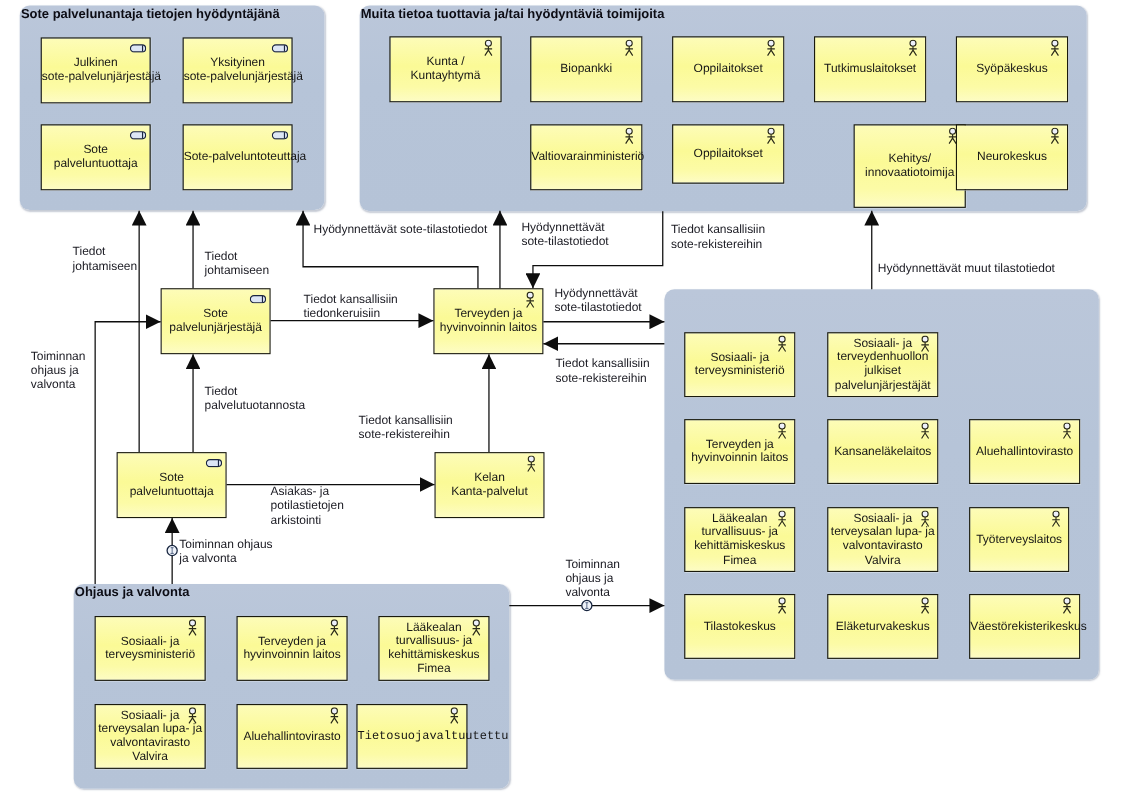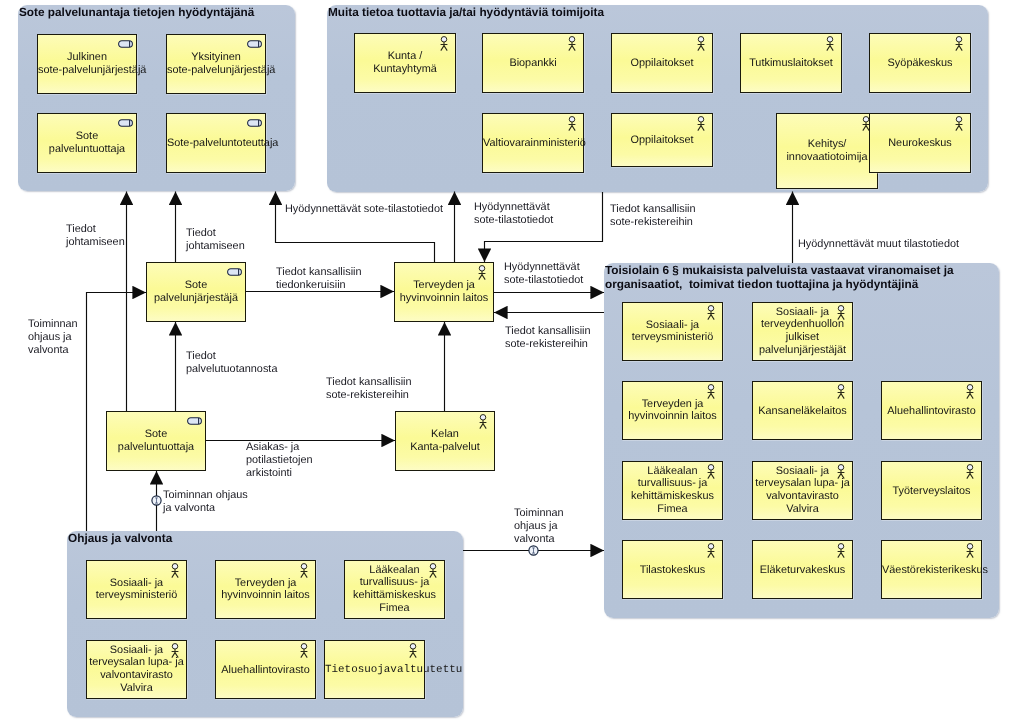--- a/index.html
+++ b/index.html
@@ -125,22 +125,20 @@
 innovaatiotoimija</div>
     </div>
 <div class="el" data-name="element-g2-neurokeskus" style="left:869px;top:113px;width:102px;height:60px;">
       <svg class="icn" data-name="actor-icon" width="8" height="16" viewBox="0 0 8 16">
         <circle cx="4" cy="3.3" r="2.75" fill="#eef1fb" stroke="#2a2a18" stroke-width="1.0"></circle>
         <path d="M4 6.0 V9.6 M0.6 8.5 H7.4 M4 9.6 L0.8 14.6 M4 9.6 L7.2 14.6" fill="none" stroke="#2a2a18" stroke-width="1.05"></path>
       </svg>
       <div class="lbl" data-name="element-label-g2-9">Neurokeskus</div>
     </div>
 <div class="grp" data-name="group-toisiolain-6-mukaisista-palveluista-vastaava" style="left:604px;top:263px;width:395px;height:355px;"></div>
-<div class="gtitle" data-name="group-title-g3" style="left:605px;top:264px;">Toisiolain 6 § mukaisista palveluista vastaavat viranomaiset ja
-organisaatiot,  toimivat tiedon tuottajina ja hyödyntäjinä</div>
 <div class="el" data-name="element-g3-sosiaali-ja-terveysministerio" style="left:622px;top:302px;width:101px;height:59px;">
       <svg class="icn" data-name="actor-icon" width="8" height="16" viewBox="0 0 8 16">
         <circle cx="4" cy="3.3" r="2.75" fill="#eef1fb" stroke="#2a2a18" stroke-width="1.0"></circle>
         <path d="M4 6.0 V9.6 M0.6 8.5 H7.4 M4 9.6 L0.8 14.6 M4 9.6 L7.2 14.6" fill="none" stroke="#2a2a18" stroke-width="1.05"></path>
       </svg>
       <div class="lbl" data-name="element-label-g3-0">Sosiaali- ja
 terveysministeriö</div>
     </div>
 <div class="el" data-name="element-g3-sosiaali-ja-terveydenhuollon-julkiset-palvel" style="left:752px;top:302px;width:101px;height:59px;">
       <svg class="icn" data-name="actor-icon" width="8" height="16" viewBox="0 0 8 16">
@@ -187,21 +185,21 @@
 <div class="el" data-name="element-g3-sosiaali-ja-terveysalan-lupa-ja-valvontavira" style="left:752px;top:461px;width:101px;height:59px;">
       <svg class="icn" data-name="actor-icon" width="8" height="16" viewBox="0 0 8 16">
         <circle cx="4" cy="3.3" r="2.75" fill="#eef1fb" stroke="#2a2a18" stroke-width="1.0"></circle>
         <path d="M4 6.0 V9.6 M0.6 8.5 H7.4 M4 9.6 L0.8 14.6 M4 9.6 L7.2 14.6" fill="none" stroke="#2a2a18" stroke-width="1.05"></path>
       </svg>
       <div class="lbl" data-name="element-label-g3-6">Sosiaali- ja
 terveysalan lupa- ja
 valvontavirasto
 Valvira</div>
     </div>
-<div class="el" data-name="element-g3-tyoterveyslaitos" style="left:881px;top:461px;width:101px;height:59px;">
+<div class="el" data-name="element-g3-tyoterveyslaitos" style="left:881px;top:461px;width:91px;height:59px;">
       <svg class="icn" data-name="actor-icon" width="8" height="16" viewBox="0 0 8 16">
         <circle cx="4" cy="3.3" r="2.75" fill="#eef1fb" stroke="#2a2a18" stroke-width="1.0"></circle>
         <path d="M4 6.0 V9.6 M0.6 8.5 H7.4 M4 9.6 L0.8 14.6 M4 9.6 L7.2 14.6" fill="none" stroke="#2a2a18" stroke-width="1.05"></path>
       </svg>
       <div class="lbl" data-name="element-label-g3-7">Työterveyslaitos</div>
     </div>
 <div class="el" data-name="element-g3-tilastokeskus" style="left:622px;top:540px;width:101px;height:59px;">
       <svg class="icn" data-name="actor-icon" width="8" height="16" viewBox="0 0 8 16">
         <circle cx="4" cy="3.3" r="2.75" fill="#eef1fb" stroke="#2a2a18" stroke-width="1.0"></circle>
         <path d="M4 6.0 V9.6 M0.6 8.5 H7.4 M4 9.6 L0.8 14.6 M4 9.6 L7.2 14.6" fill="none" stroke="#2a2a18" stroke-width="1.05"></path>

